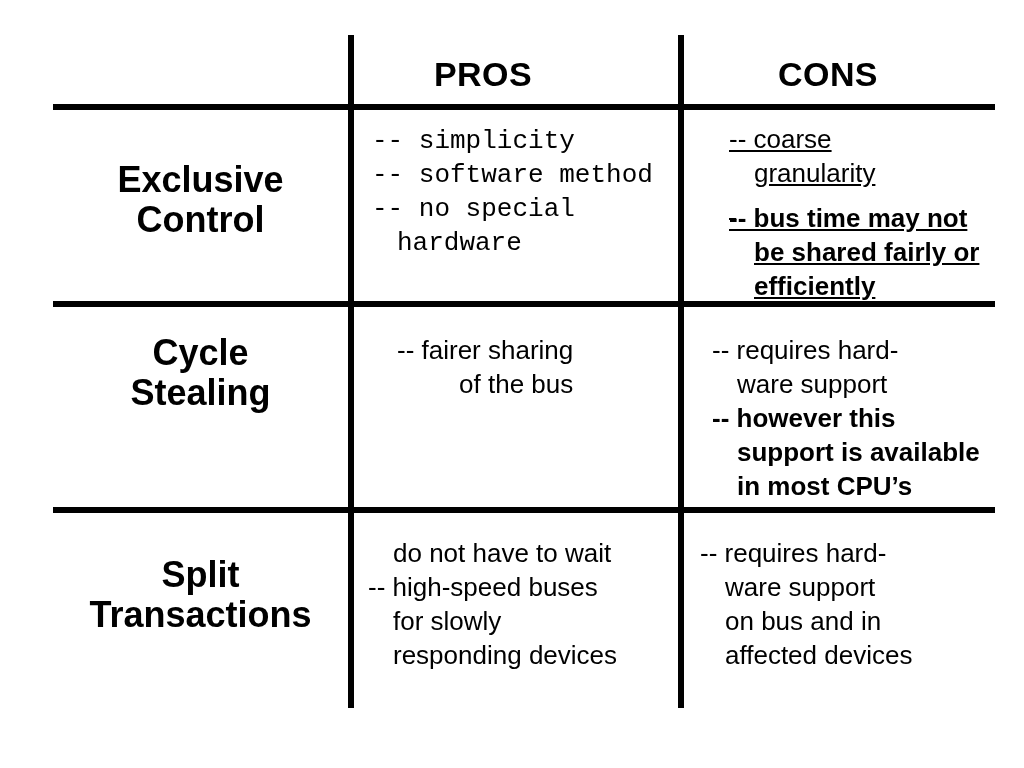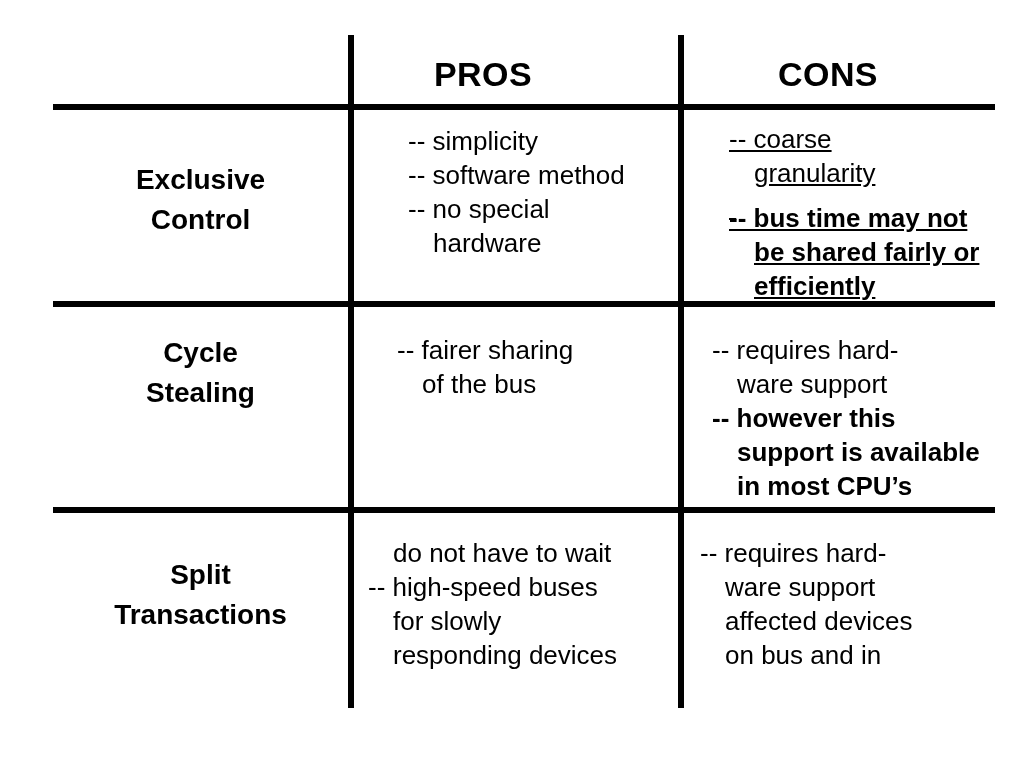--- a/index.html
+++ b/index.html
@@ -64,21 +64,21 @@
 
   
   .row-label {
     position: absolute;
     left: 53px;
     width: 295px;
     display: flex;
     flex-direction: column;
     align-items: center;
     justify-content: flex-start;
-    font-size: 28px;
+    font-size: 36px;
     font-weight: bold;
     line-height: 40px;
     text-align: center;
     white-space: nowrap;
   }
   .row-label.lab-1 { top: 160px; }
   .row-label.lab-2 { top: 333px; text-align: center; }
   .row-label.lab-3 { top: 555px; }
 
   
@@ -88,23 +88,23 @@
     line-height: 34px;
     white-space: nowrap;
   }
   .cell-text .ln  { display: block; }
   .cell-text .bold,
   .cell-text .ln.bold { font-weight: bold; }
   .cell-text .ind { padding-left: 25px; }
   .cell-text .gap { height: 11px; }
 
   
-  .cell-pros-1 { left: 408px; top: 124px; }
+  .cell-pros-1 { left: 372px; top: 124px; font-family: Liberation Mono, monospace; }
   .cell-cons-1 { left: 729px; top: 122px; text-decoration: underline; }
-  .cell-pros-2 { left: 397px; top: 333px; }
+  .cell-pros-2 { left: 397px; top: 333px; text-align: right; }
   .cell-cons-2 { left: 712px; top: 333px; }
   .cell-pros-3 { left: 368px; top: 536px; }
   .cell-cons-3 { left: 700px; top: 536px; }
 </style>
 </head>
 <body>
 
 <div id="slide">
 
   <div class="hrule r-head"></div>
@@ -164,17 +164,17 @@
 
   <div class="cell-text cell-pros-3">
       <span class="ln ind">do not have to wait</span>
       <span class="ln">-- high-speed buses</span>
       <span class="ln ind">for slowly</span>
       <span class="ln ind">responding devices</span>
     </div>
   <div class="cell-text cell-cons-3">
       <span class="ln">-- requires hard-</span>
       <span class="ln ind">ware support</span>
+      <span class="ln ind">on bus and in</span>
       <span class="ln ind">affected devices</span>
-      <span class="ln ind">on bus and in</span>
     </div>
 
 </div>
 
 </body></html>

